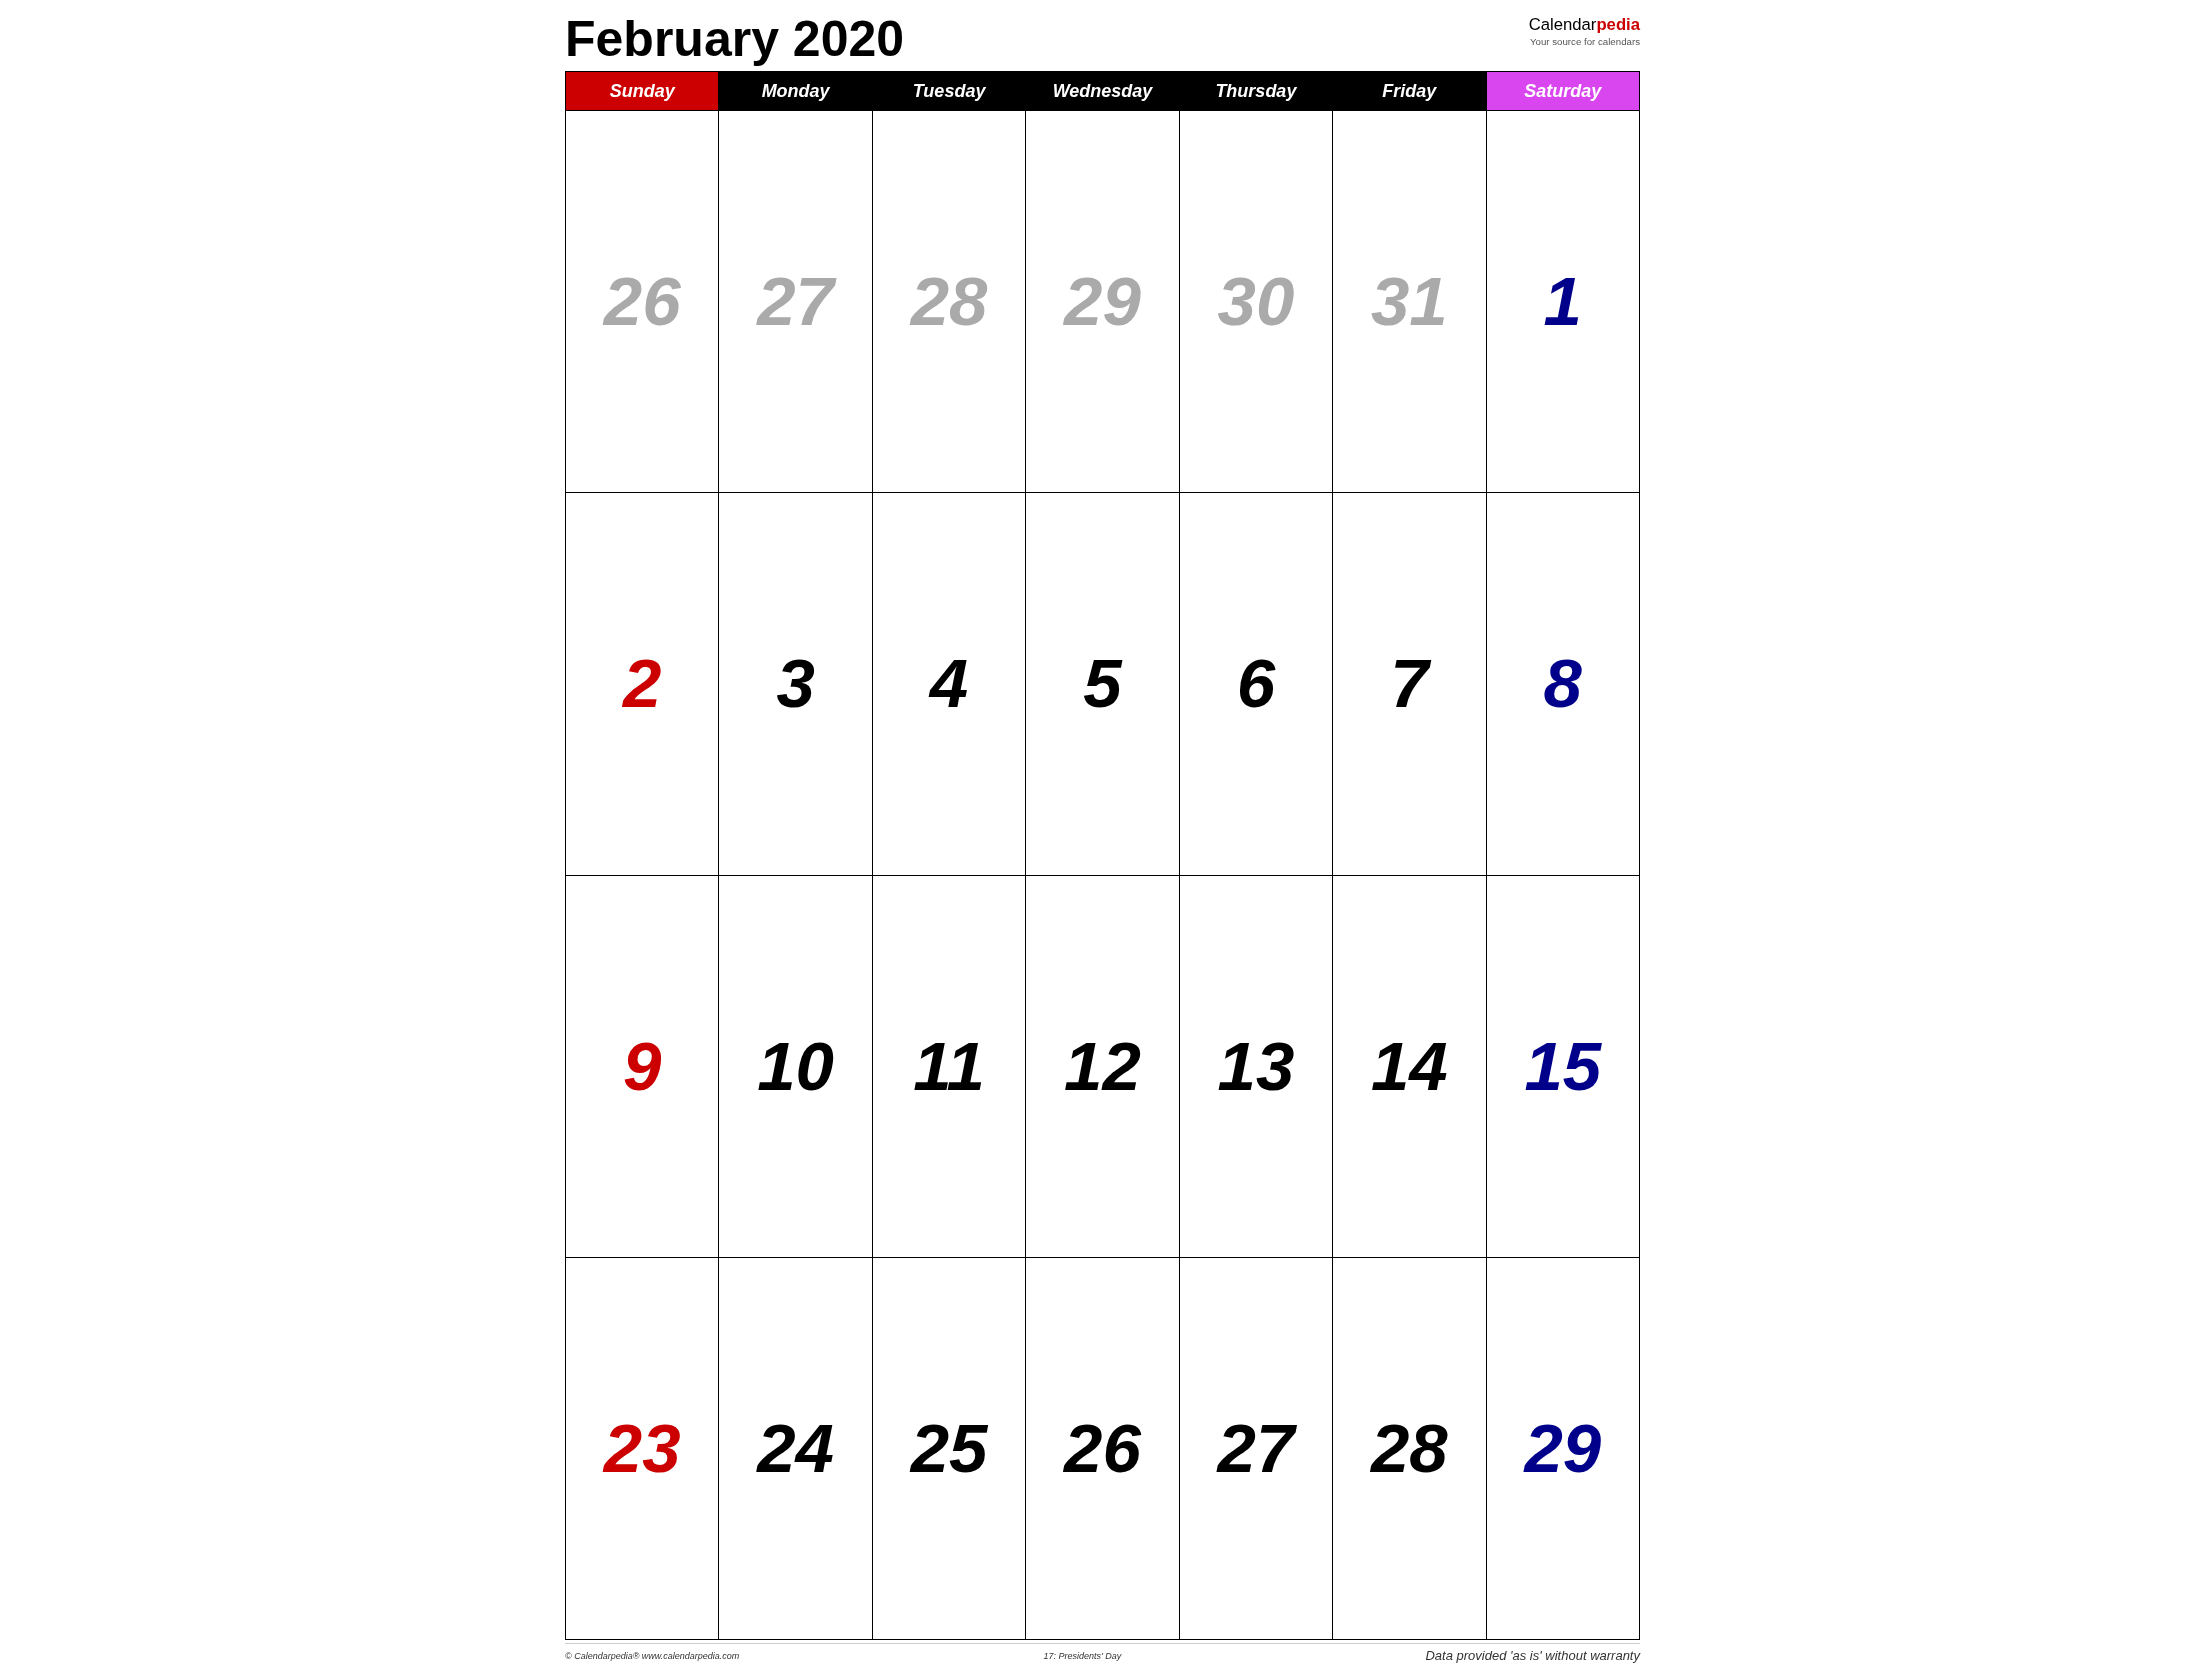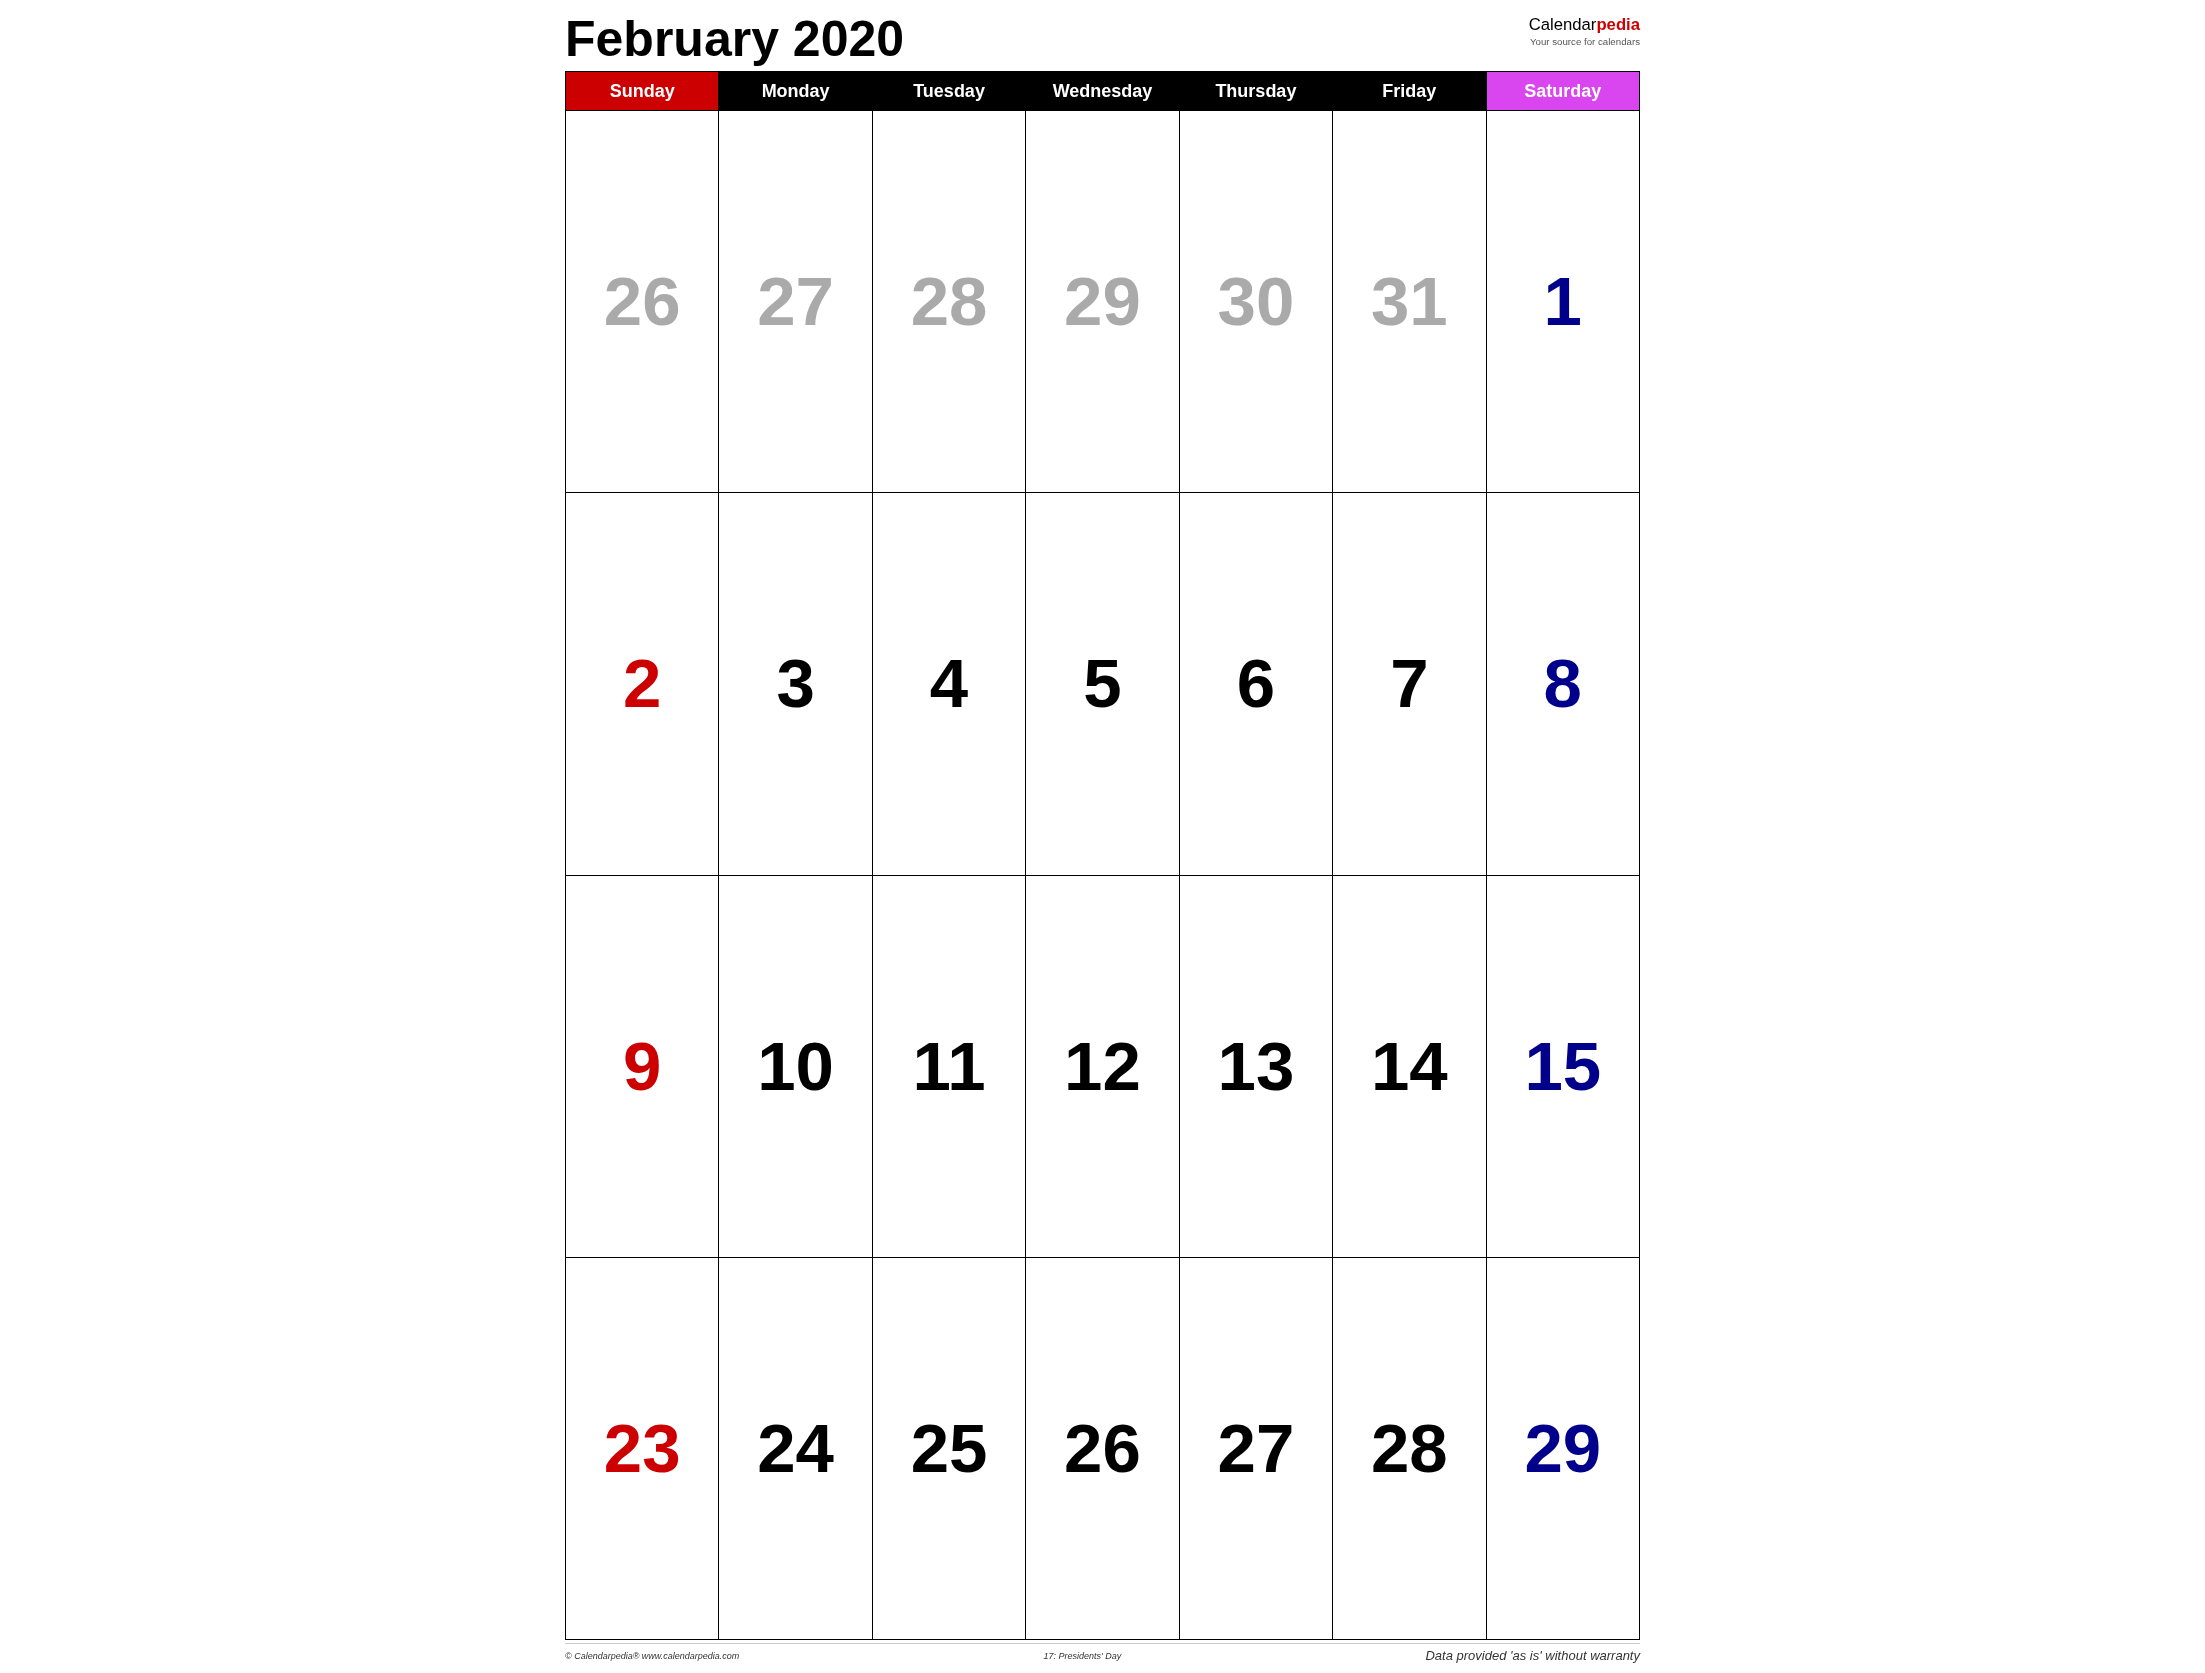--- a/index.html
+++ b/index.html
@@ -63,20 +63,21 @@
       font-size: 9.7px;
       color: #555;
       display: block;
     }
 
     .calendar-table {
       width: 100%;
       border-collapse: collapse;
       flex: 1;
       table-layout: fixed;
+      font-style: italic;
     }
 
     .calendar-table th {
       height: 39px;
       font-size: 18px;
       font-weight: bold;
       text-align: center;
       border: 1.4px solid #000;
     }
 

